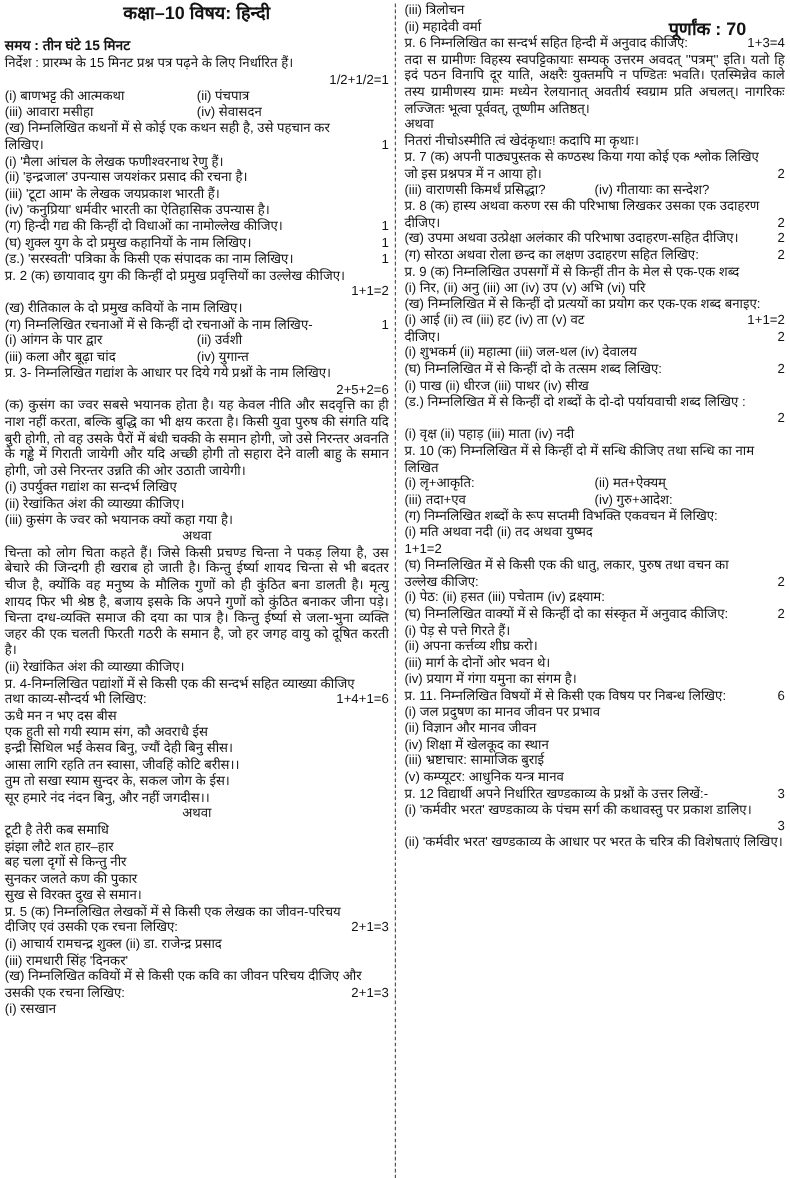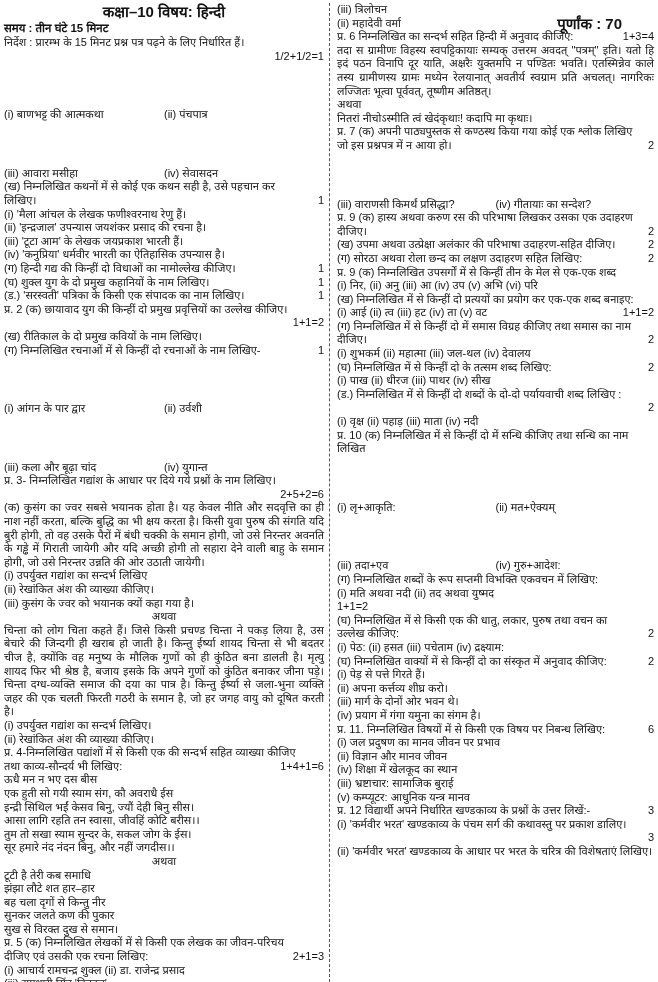--- a/index.html
+++ b/index.html
@@ -16,37 +16,37 @@
   }
   .columns { display: flex; align-items: stretch; height: 100%; }
   .col { width: 50%; font-size: 11px; line-height: 13.6px; }
   .col-left { padding-right: 5px; }
   .col-right { border-left: 1px dashed #555; padding-left: 7px; }
   .title {
     font-size: 15px;
     font-weight: bold;
     text-align: center;
     line-height: 17px;
-    margin-bottom: 1px;
+    margin-bottom: 12px;
     white-space: nowrap;
   }
   .meta { font-weight: bold; font-size: 11.5px; line-height: 14px; margin-bottom: 1px; }
   .total-marks {
     position: absolute;
     top: 13px;
     right: 36px;
     font-weight: bold;
     font-size: 15px;
   }
   .line { display: flex; align-items: flex-end; }
   .line .txt { flex: 1; min-width: 0; }
   .line .mk { margin-left: 4px; white-space: nowrap; }
   .line.center .txt { text-align: center; }
   .line.para .txt { text-align: justify; }
-  .cols2 { display: flex; margin-top: 45px; }
+  .cols2 { display: flex; }
   .cols2 span { flex: 1; }
 </style>
 </head>
 <body>
 
 <div class="page">
   <div class="total-marks">पूर्णांक : 70</div>
 
   <div class="columns">
     <div class="col col-left">
@@ -148,23 +148,20 @@
           <div class="line">
             <div class="txt">(iii) कुसंग के ज्वर को भयानक क्यों कहा गया है।</div>
           </div>
           <div class="line center">
             <div class="txt">अथवा</div>
           </div>
           <div class="line para">
             <div class="txt">चिन्ता को लोग चिता कहते हैं। जिसे किसी प्रचण्ड चिन्ता ने पकड़ लिया है, उस बेचारे की जिन्दगी ही खराब हो जाती है। किन्तु ईर्ष्या शायद चिन्ता से भी बदतर चीज है, क्योंकि वह मनुष्य के मौलिक गुणों को ही कुंठित बना डालती है। मृत्यु शायद फिर भी श्रेष्ठ है, बजाय इसके कि अपने गुणों को कुंठित बनाकर जीना पड़े। चिन्ता दग्ध-व्यक्ति समाज की दया का पात्र है। किन्तु ईर्ष्या से जला-भुना व्यक्ति जहर की एक चलती फिरती गठरी के समान है, जो हर जगह वायु को दूषित करती है।</div>
           </div>
           <div class="line">
-            <div class="txt">(i) उपर्युक्त गद्यांश का सन्दर्भ लिखिए।</div>
-          </div>
-          <div class="line">
             <div class="txt">(ii) रेखांकित अंश की व्याख्या कीजिए।</div>
           </div>
           <div class="line">
             <div class="txt">प्र. 4-निम्नलिखित पद्यांशों में से किसी एक की सन्दर्भ सहित व्याख्या कीजिए</div>
           </div>
           <div class="line">
             <div class="txt">तथा काव्य-सौन्दर्य भी लिखिए:</div>
             <span class="mk">1+4+1=6</span>
           </div>
           <div class="line">
@@ -257,21 +254,21 @@
             <div class="txt">जो इस प्रश्नपत्र में न आया हो।</div>
             <span class="mk">2</span>
           </div>
           <div class="line">
             <div class="txt cols2">
               <span>(iii) वाराणसी किमर्थं प्रसिद्धा?</span>
               <span>(iv) गीतायाः का सन्देश?</span>
             </div>
           </div>
           <div class="line">
-            <div class="txt">प्र. 9 (क) हास्य अथवा करुण रस की परिभाषा लिखकर उसका एक उदाहरण</div>
+            <div class="txt">प्र. 8 (क) हास्य अथवा करुण रस की परिभाषा लिखकर उसका एक उदाहरण</div>
           </div>
           <div class="line">
             <div class="txt">दीजिए।</div>
             <span class="mk">2</span>
           </div>
           <div class="line">
             <div class="txt">(ख) उपमा अथवा उत्प्रेक्षा अलंकार की परिभाषा उदाहरण-सहित दीजिए।</div>
             <span class="mk">2</span>
           </div>
           <div class="line">
@@ -283,23 +280,20 @@
           </div>
           <div class="line">
             <div class="txt">(i) निर, (ii) अनु (iii) आ (iv) उप (v) अभि (vi) परि</div>
           </div>
           <div class="line">
             <div class="txt">(ख) निम्नलिखित में से किन्हीं दो प्रत्ययों का प्रयोग कर एक-एक शब्द बनाइए:</div>
           </div>
           <div class="line">
             <div class="txt">(i) आई (ii) त्व (iii) हट (iv) ता (v) वट</div>
             <span class="mk">1+1=2</span>
-          </div>
-          <div class="line">
-            <div class="txt">(ग) निम्नलिखित में से किन्हीं दो में समास विग्रह कीजिए तथा समास का नाम</div>
           </div>
           <div class="line">
             <div class="txt">दीजिए।</div>
             <span class="mk">2</span>
           </div>
           <div class="line">
             <div class="txt">(i) शुभकर्म (ii) महात्मा (iii) जल-थल (iv) देवालय</div>
           </div>
           <div class="line">
             <div class="txt">(घ) निम्नलिखित में से किन्हीं दो के तत्सम शब्द लिखिए:</div>

